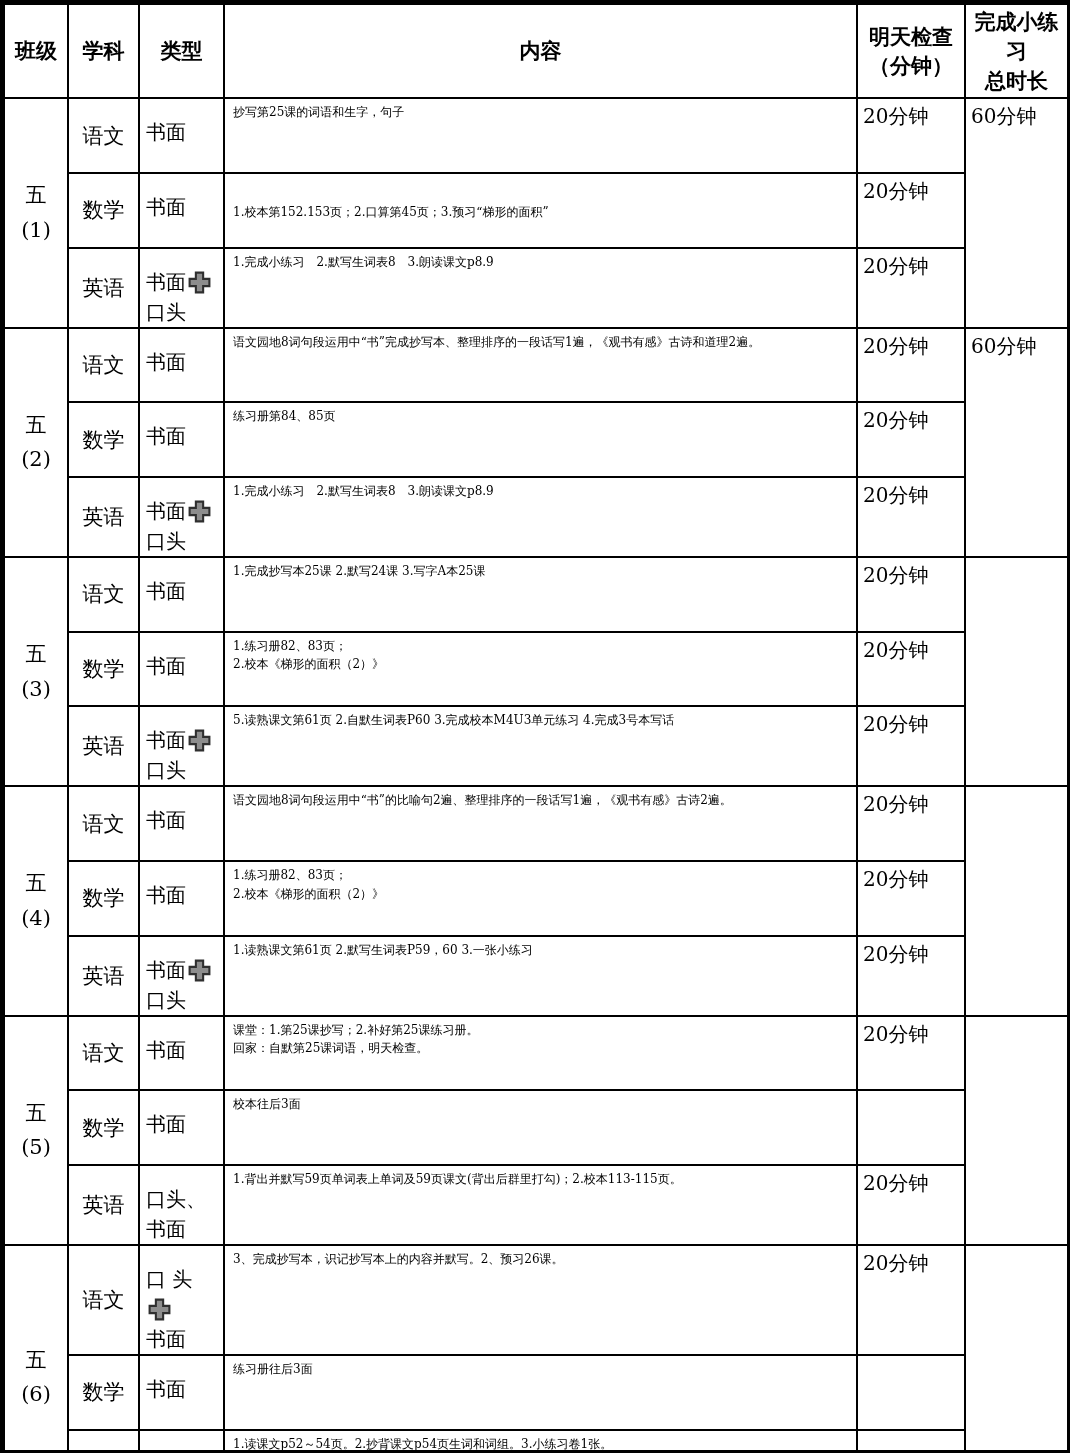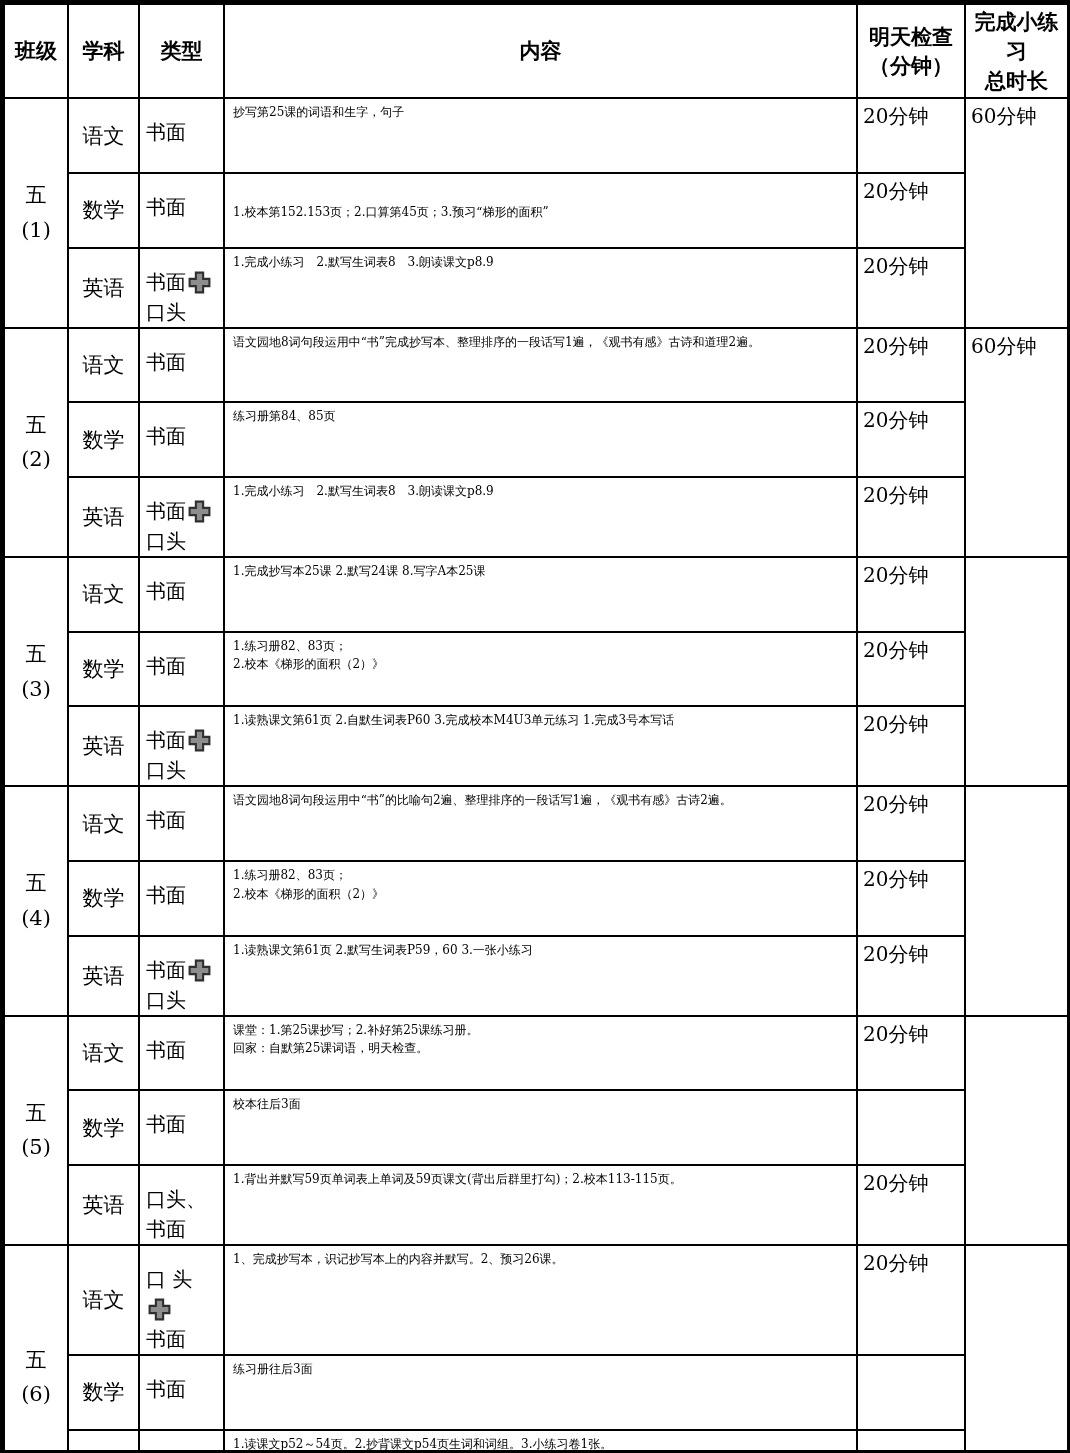--- a/index.html
+++ b/index.html
@@ -161,37 +161,37 @@
                 <path d="M8.5 2.5 h7 v6 h6 v7 h-6 v6 h-7 v-6 h-6 v-7 h6 z" fill="#8d8d8d" stroke="#2f2f2f" stroke-width="2" stroke-linejoin="miter"></path>
               </svg></span><br>口头</td>
           <td class="content-cell">1.完成小练习　2.默写生词表8　3.朗读课文p8.9</td>
           <td class="duration-cell">20分钟</td>
         </tr>
         <tr class="data-row">
           <td class="class-cell" rowspan="3">五
 (3)</td>
           <td class="subject-cell">语文</td>
           <td class="type-cell">书面</td>
-          <td class="content-cell">1.完成抄写本25课 2.默写24课 8.写字A本25课</td>
+          <td class="content-cell">1.完成抄写本25课 2.默写24课 3.写字A本25课</td>
           <td class="duration-cell">20分钟</td>
           <td class="total-cell" rowspan="3"></td>
         </tr>
         <tr class="data-row">
           <td class="subject-cell">数学</td>
           <td class="type-cell">书面</td>
           <td class="content-cell">1.练习册82、83页；
 2.校本《梯形的面积（2）》</td>
           <td class="duration-cell">20分钟</td>
         </tr>
         <tr class="data-row">
           <td class="subject-cell">英语</td>
           <td class="type-cell">书面<span class="plus-icon"><svg width="25" height="25" viewBox="0 0 24 24">
                 <path d="M8.5 2.5 h7 v6 h6 v7 h-6 v6 h-7 v-6 h-6 v-7 h6 z" fill="#8d8d8d" stroke="#2f2f2f" stroke-width="2" stroke-linejoin="miter"></path>
               </svg></span><br>口头</td>
-          <td class="content-cell">1.读熟课文第61页 2.自默生词表P60 3.完成校本M4U3单元练习 1.完成3号本写话</td>
+          <td class="content-cell">5.读熟课文第61页 2.自默生词表P60 3.完成校本M4U3单元练习 4.完成3号本写话</td>
           <td class="duration-cell">20分钟</td>
         </tr>
         <tr class="data-row">
           <td class="class-cell" rowspan="3">五
 (4)</td>
           <td class="subject-cell">语文</td>
           <td class="type-cell">书面</td>
           <td class="content-cell">语文园地8词句段运用中“书”的比喻句2遍、整理排序的一段话写1遍，《观书有感》古诗2遍。</td>
           <td class="duration-cell">20分钟</td>
           <td class="total-cell" rowspan="3"></td>
@@ -233,21 +233,21 @@
           <td class="content-cell">1.背出并默写59页单词表上单词及59页课文(背出后群里打勾)；2.校本113-115页。</td>
           <td class="duration-cell">20分钟</td>
         </tr>
         <tr class="data-row">
           <td class="class-cell" rowspan="3">五
 (6)</td>
           <td class="subject-cell">语文</td>
           <td class="type-cell">口 头 <span class="plus-icon"><svg width="25" height="25" viewBox="0 0 24 24">
                 <path d="M8.5 2.5 h7 v6 h6 v7 h-6 v6 h-7 v-6 h-6 v-7 h6 z" fill="#8d8d8d" stroke="#2f2f2f" stroke-width="2" stroke-linejoin="miter"></path>
               </svg></span><br>书面</td>
-          <td class="content-cell">1、完成抄写本，识记抄写本上的内容并默写。2、预习26课。</td>
+          <td class="content-cell">3、完成抄写本，识记抄写本上的内容并默写。2、预习26课。</td>
           <td class="duration-cell">20分钟</td>
           <td class="total-cell" rowspan="3"></td>
         </tr>
         <tr class="data-row">
           <td class="subject-cell">数学</td>
           <td class="type-cell">书面</td>
           <td class="content-cell">练习册往后3面</td>
           <td class="duration-cell"></td>
         </tr>
         <tr class="data-row">

